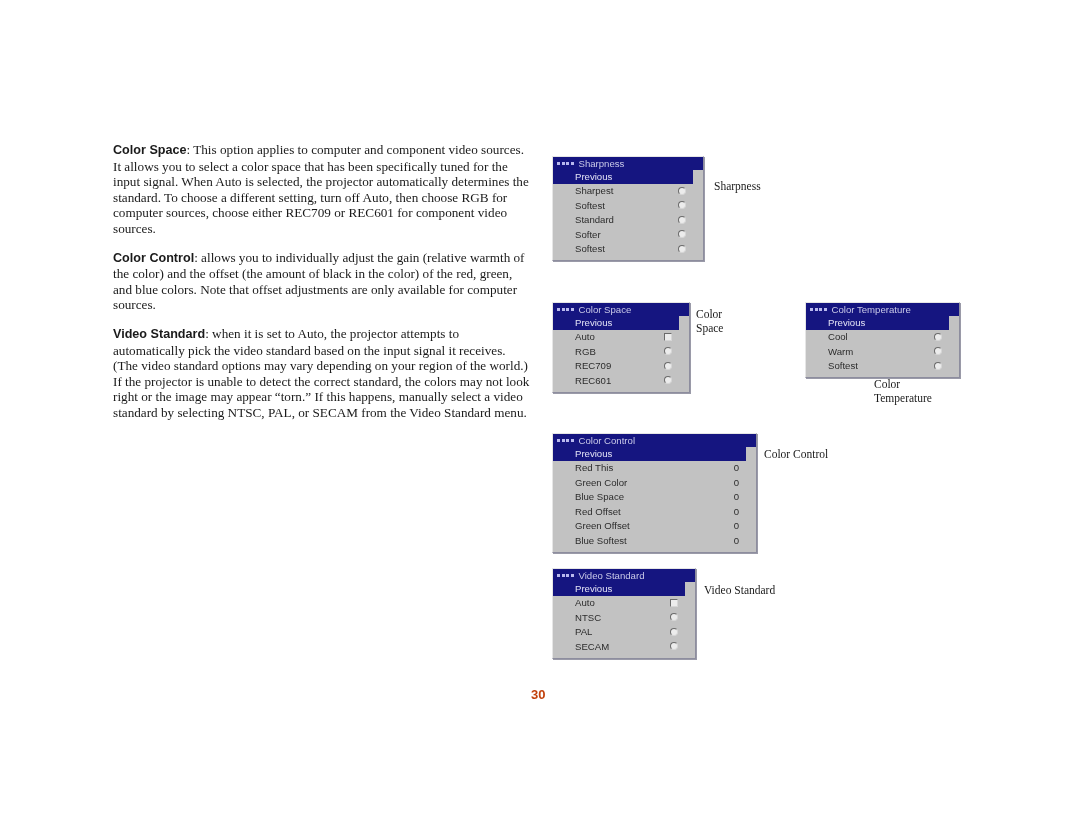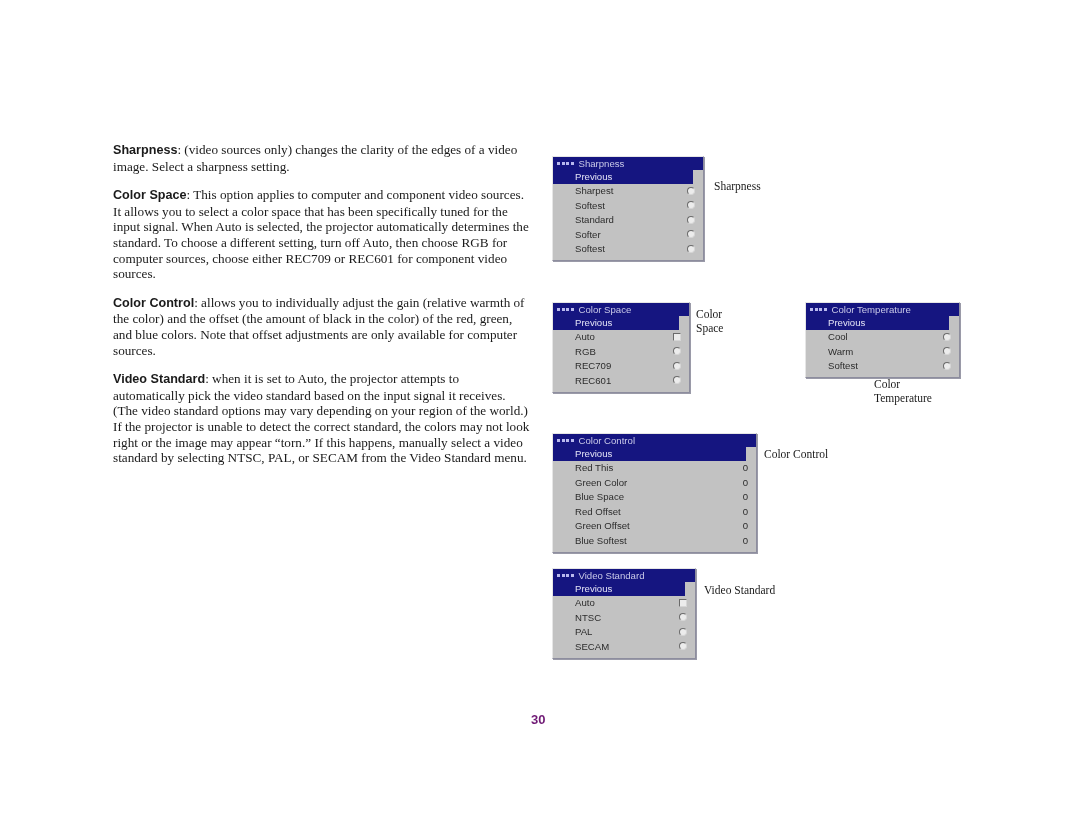--- a/index.html
+++ b/index.html
@@ -33,25 +33,25 @@
   .para .lead {
     font-family: "Liberation Sans", sans-serif;
     font-weight: bold;
     font-size: 12.6px;
   }
 
   
   #page-number {
     position: absolute;
     left: 531px;
-    top: 712px;
+    top: 687px;
     font-family: "Liberation Sans", sans-serif;
     font-weight: bold;
     font-size: 13px;
-    color: #701a75;
+    color: #c2410c;
   }
 
   
   .osd {
     position: absolute;
     background: #c2c2c2;
     border-top: 1px solid #e6e6e6;
     border-left: 1px solid #e6e6e6;
     border-right: 1px solid #8d8d9e;
     border-bottom: 1px solid #8d8d9e;
@@ -90,21 +90,21 @@
   .osd-body {
     padding: 0 0 4px 0;
   }
   .osd-row {
     display: flex;
     align-items: center;
     height: 14.5px;
     font-size: 9.6px;
     color: #2c2c2c;
     padding-left: 22px;
-    padding-right: 8px;
+    padding-right: 17px;
     box-sizing: border-box;
     white-space: nowrap;
   }
   .osd-row.previous {
     background: #151580;
     color: #e2e2f5;
     margin-right: 10px;
     height: 13.5px;
   }
   .osd-row .lbl {
@@ -148,23 +148,20 @@
     line-height: 13.5px;
     color: #1a1a1a;
     white-space: pre-line;
   }
 </style>
 </head>
 <body>
 
 <div id="body-text">
   <p class="para">
-    <span class="lead">Sharpness</span><span>: (video sources only) changes the clarity of the edges of a video image. Select a sharpness setting.</span>
-  </p>
-  <p class="para">
     <span class="lead">Color Space</span><span>: This option applies to computer and component video sources. It allows you to select a color space that has been specifically tuned for the input signal. When Auto is selected, the projector automatically determines the standard. To choose a different setting, turn off Auto, then choose RGB for computer sources, choose either REC709 or REC601 for component video sources.</span>
   </p>
   <p class="para">
     <span class="lead">Color Control</span><span>: allows you to individually adjust the gain (relative warmth of the color) and the offset (the amount of black in the color) of the red, green, and blue colors. Note that offset adjustments are only available for computer sources.</span>
   </p>
   <p class="para">
     <span class="lead">Video Standard</span><span>: when it is set to Auto, the projector attempts to automatically pick the video standard based on the input signal it receives. (The video standard options may vary depending on your region of the world.) If the projector is unable to detect the correct standard, the colors may not look right or the image may appear “torn.” If this happens, manually select a video standard by selecting NTSC, PAL, or SECAM from the Video Standard menu.</span>
   </p>
 </div>
 

